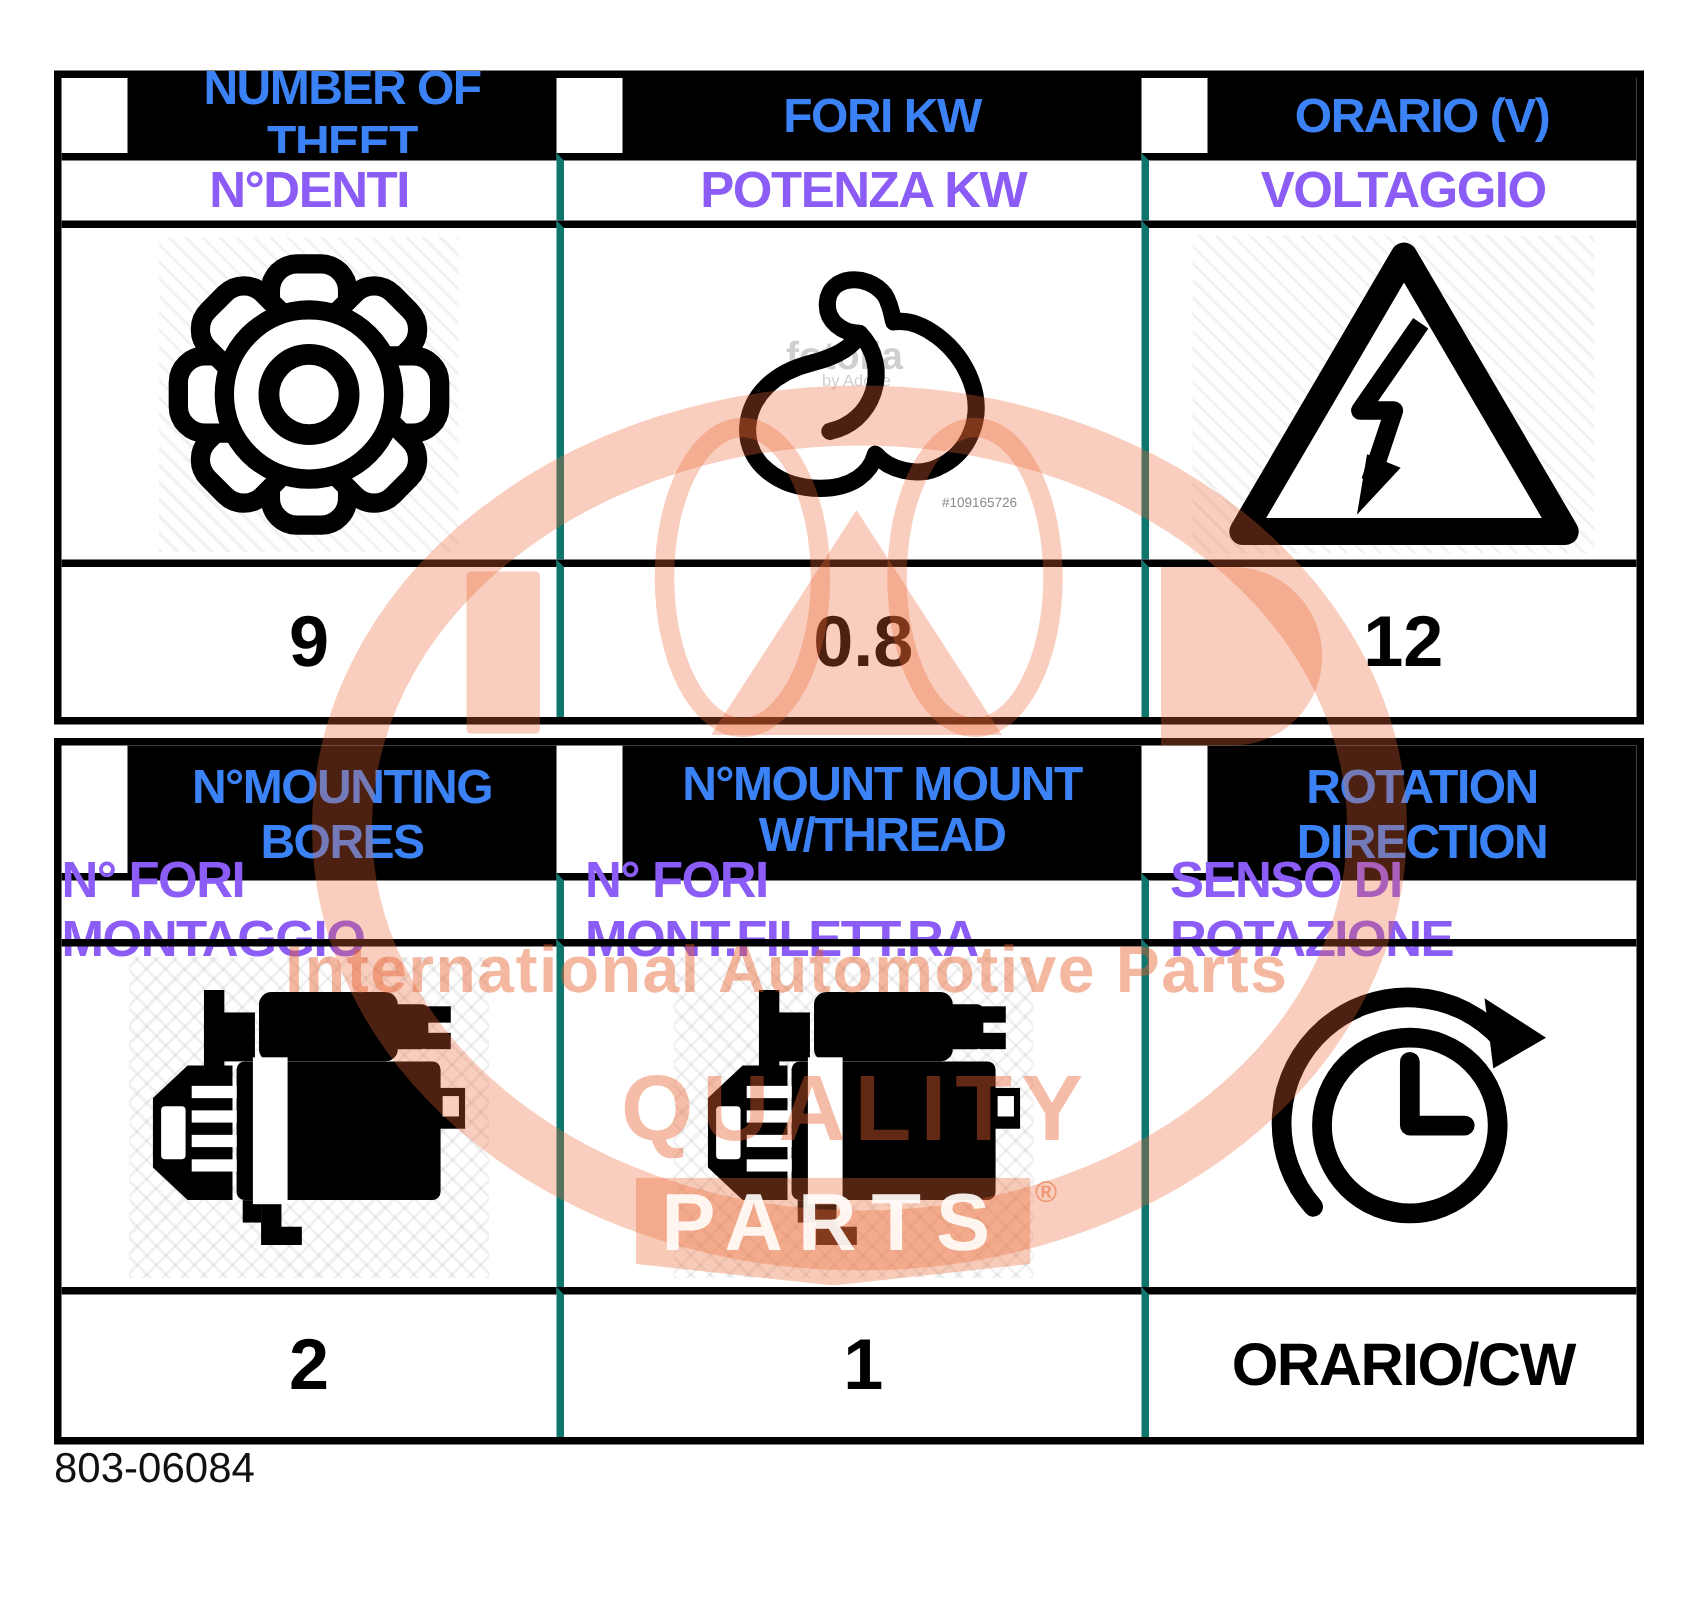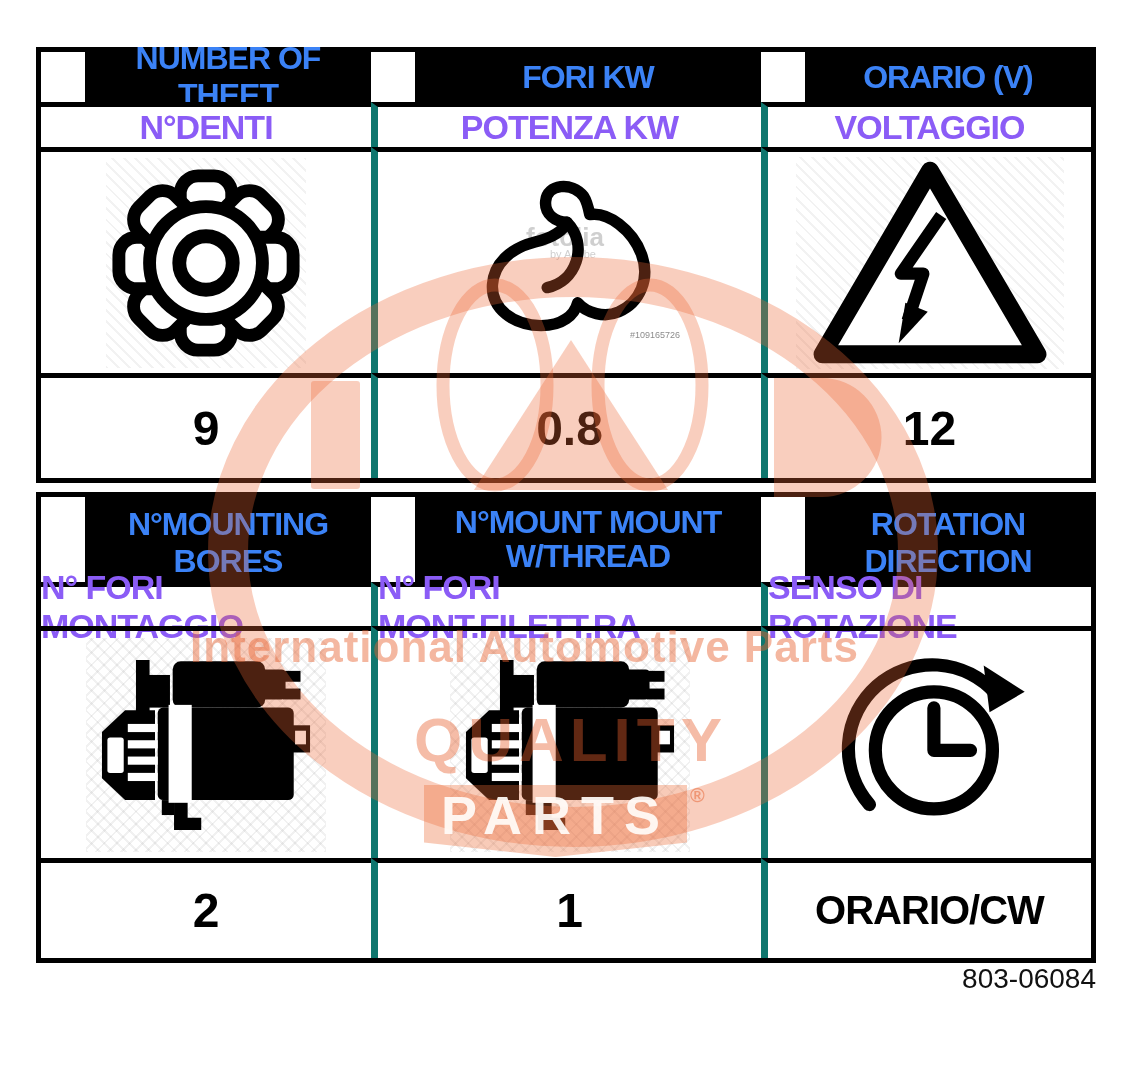--- a/index.html
+++ b/index.html
@@ -6,32 +6,32 @@
   .sheet{position:relative;width:1131px;height:1080px;background:#ffffff;overflow:hidden;
          font-family:"Liberation Sans","DejaVu Sans",sans-serif;}
   .tbl{position:absolute;left:36px;width:1060px;border:5px solid #000;box-sizing:border-box;
        display:grid;background:#fff;z-index:1;}
   .t1{top:47px;grid-template-columns:330px 390px 330px;grid-template-rows:50px 45px 226px 105px;}
   .t2{top:492px;grid-template-columns:330px 390px 330px;grid-template-rows:85px 44px 232px 100px;}
   .cell{display:flex;align-items:center;justify-content:center;position:relative;box-sizing:border-box;}
   .hd{background:#000;color:#3b82f6;font-weight:700;font-size:32px;letter-spacing:-1px;text-align:center;margin-left:44px;}
   .hd2{align-items:flex-start;padding-top:9px;}
   .hd2 .two{line-height:1.05;}
-  .bL{border-left:7px solid #0f766e;}
+  .bL{border-left:5px solid #0f766e;padding-left:14px;}
   .bT{border-top:5px solid #000;}
   .sub{font-weight:700;font-size:34px;letter-spacing:-1px;color:#8b5cf6;}
   .val{font-weight:700;font-size:48px;color:#000;}
   .val.small{font-size:40px;letter-spacing:-1px;}
   .hatch{position:absolute;margin:auto;inset:0;
          background:repeating-linear-gradient(45deg,rgba(0,0,0,0.05) 0 2px,transparent 2px 8px);}
   .xhatch{position:absolute;margin:auto;inset:0;
          background:repeating-linear-gradient(45deg,rgba(0,0,0,0.055) 0 2px,transparent 2px 9px),
                     repeating-linear-gradient(-45deg,rgba(0,0,0,0.055) 0 2px,transparent 2px 9px);}
   .icon{position:relative;z-index:2;}
-  .partnum{position:absolute;left:36px;top:963px;width:1060px;text-align:right;
+  .partnum{position:absolute;left:36px;top:963px;width:1060px;text-align:left;
            font-size:28px;color:#111;z-index:1;}
   
   .wm{position:absolute;inset:0;z-index:5;pointer-events:none;}
   .wm-line1{position:absolute;left:190px;top:622px;width:760px;font-size:44px;font-weight:700;
             letter-spacing:1px;color:rgba(230,95,45,0.45);white-space:nowrap;}
   .wm-quality{position:absolute;left:408px;top:704px;width:326px;text-align:center;font-size:62px;
               font-weight:700;letter-spacing:6px;color:rgba(230,95,45,0.42);}
   .wm-band{position:absolute;left:424px;top:785px;width:263px;height:72px;
            background:rgba(235,105,52,0.35);
            clip-path:polygon(0 0,100% 0,100% 80%,50% 100%,0 80%);

